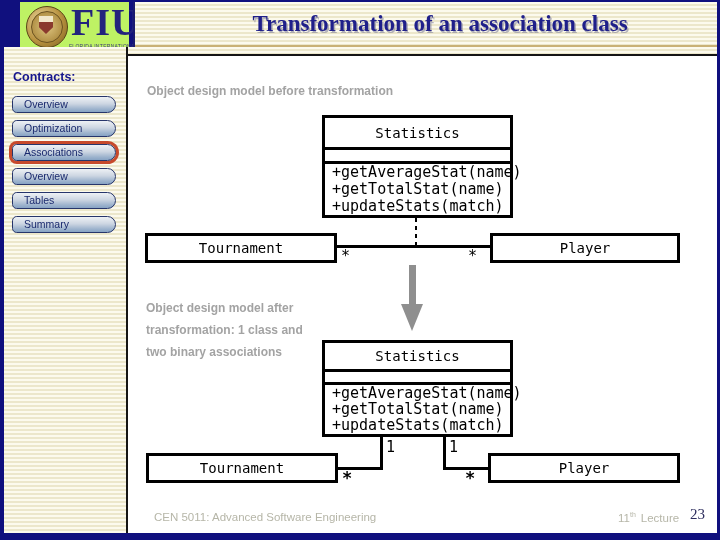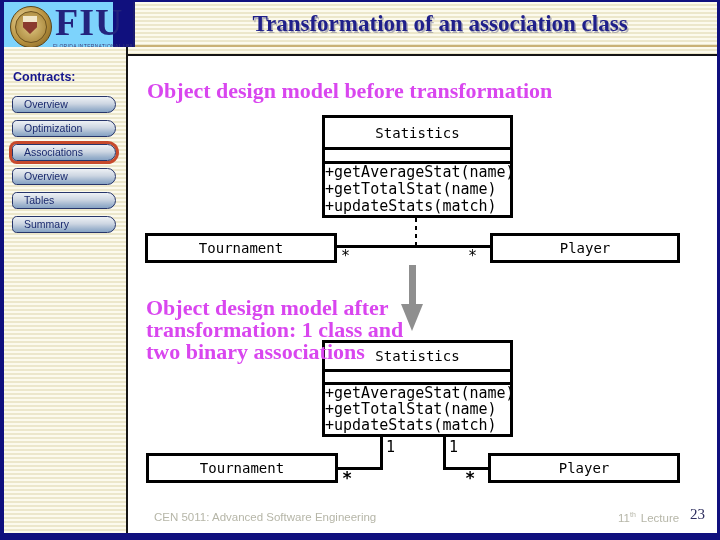--- a/index.html
+++ b/index.html
@@ -1,21 +1,21 @@
 <!DOCTYPE html>
 <html><head>
 <meta charset="utf-8">
 <style>
   html,body{margin:0;padding:0;}
   .slide{position:relative;width:720px;height:540px;background:#10107e;overflow:hidden;
          font-family:"Liberation Sans",sans-serif;}
   .striped{background:repeating-linear-gradient(to bottom,#fcfaed 0px,#fcfaed 2px,#ece7cb 2px,#ece7cb 4px);}
 
   
-  .logo-area{position:absolute;left:4px;top:2px;width:109px;height:48px;background:#7dd3fc;
+  .logo-area{position:absolute;left:20px;top:2px;width:109px;height:48px;background:#bef264;
              border-bottom:2px solid #c9b175;}
   .seal{position:absolute;left:6px;top:4px;width:40px;height:40px;border-radius:50%;
         background:radial-gradient(circle at 35% 35%,#e8d49a,#b8923f 55%,#7a5c1e);
         border:1px solid #5a4418;}
   .seal::before{content:"";position:absolute;inset:4px;border-radius:50%;
         border:1px solid #6b5220;background:radial-gradient(circle,#dec580,#a07c2f);}
   .seal::after{content:"";position:absolute;left:12px;top:9px;width:14px;height:18px;
         background:linear-gradient(#f2e8cc 0 35%,#8a3a2e 35%);
         clip-path:polygon(0 0,100% 0,100% 62%,50% 100%,0 62%);}
   .fiu{position:absolute;left:51px;top:-2px;font-family:"Liberation Serif",serif;font-weight:bold;
@@ -42,34 +42,34 @@
   .nav-btn.active{box-shadow:0 0 0 3px #c7492b;}
 
   
   .uml-class{position:absolute;background:#fff;border:3px solid #000;box-sizing:border-box;
              font-family:"DejaVu Sans Mono","Liberation Mono",monospace;}
   .uml-name{border-bottom:3px solid #000;display:flex;align-items:center;justify-content:center;
             font-size:14px;}
   .uml1 .uml-name{height:29px;} .uml2 .uml-name{height:26px;}
   .uml-empty{border-bottom:3px solid #000;}
   .uml1 .uml-empty{height:11px;} .uml2 .uml-empty{height:10px;}
-  .uml-methods{font-size:15px;line-height:17px;white-space:nowrap;border-radius:25px;}
+  .uml-methods{font-size:15px;line-height:17px;padding-left:7px;white-space:nowrap;border-radius:25px;}
   .uml2 .uml-methods{line-height:16px;}
   .uml-small{position:absolute;box-sizing:border-box;border:3px solid #000;background:#fff;
              font-family:"DejaVu Sans Mono","Liberation Mono",monospace;font-size:14px;
              display:flex;align-items:center;justify-content:center;}
   .lineh{position:absolute;height:3px;background:#000;}
   .linev{position:absolute;width:3px;background:#000;}
   .dashedv{position:absolute;width:2px;
            background:repeating-linear-gradient(to bottom,#000 0 4px,transparent 4px 8px);}
   .dlabel{position:absolute;font-family:"DejaVu Sans Mono","Liberation Mono",monospace;
           font-size:15px;color:#000;}
   .dlabel.bold{font-weight:bold;font-size:17px;}
-  .heading{position:absolute;font-family:Liberation Serif, serif;font-weight:bold;
-           font-size:22px;color:#d946ef;z-index:6;line-height:22px;}
+  .heading{position:absolute;font-family:Liberation Sans, sans-serif;font-weight:bold;
+           font-size:12px;color:#a3a3a3;z-index:6;line-height:22px;}
   .arrow-shaft{position:absolute;left:409px;top:265px;width:7px;height:39px;background:#8f8f8f;}
   .arrow-head{position:absolute;left:401px;top:304px;width:0;height:0;
               border-left:11px solid transparent;border-right:11px solid transparent;
               border-top:27px solid #8f8f8f;}
 
   
   .footer-course{position:absolute;left:154px;top:511px;font-size:11.5px;color:#b6b6a8;}
   .footer-lecture{position:absolute;left:618px;top:511px;font-size:11.5px;color:#b6b6a8;}
   .footer-lecture sup{font-size:7px;}
   .footer-page{position:absolute;left:690px;top:506px;font-family:"Liberation Serif",serif;

